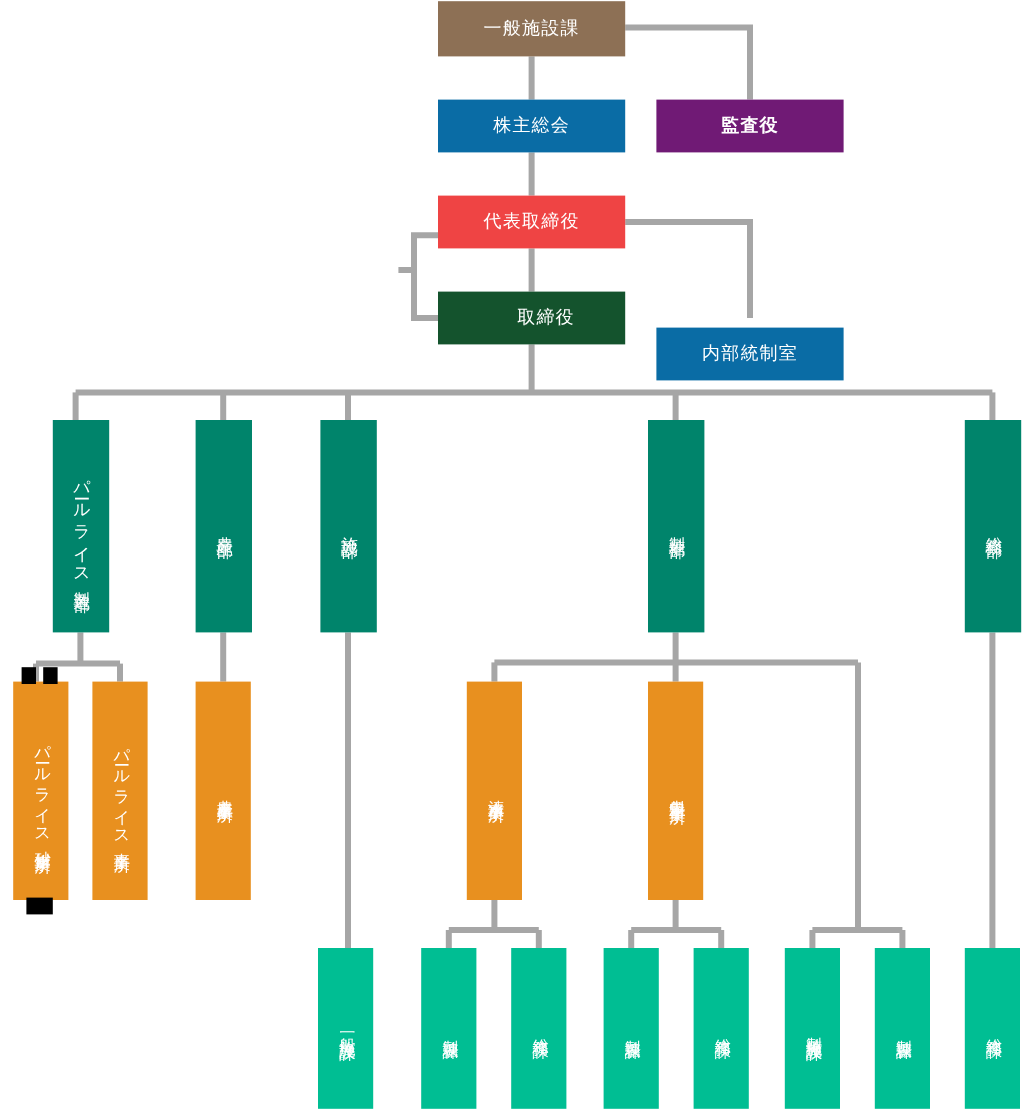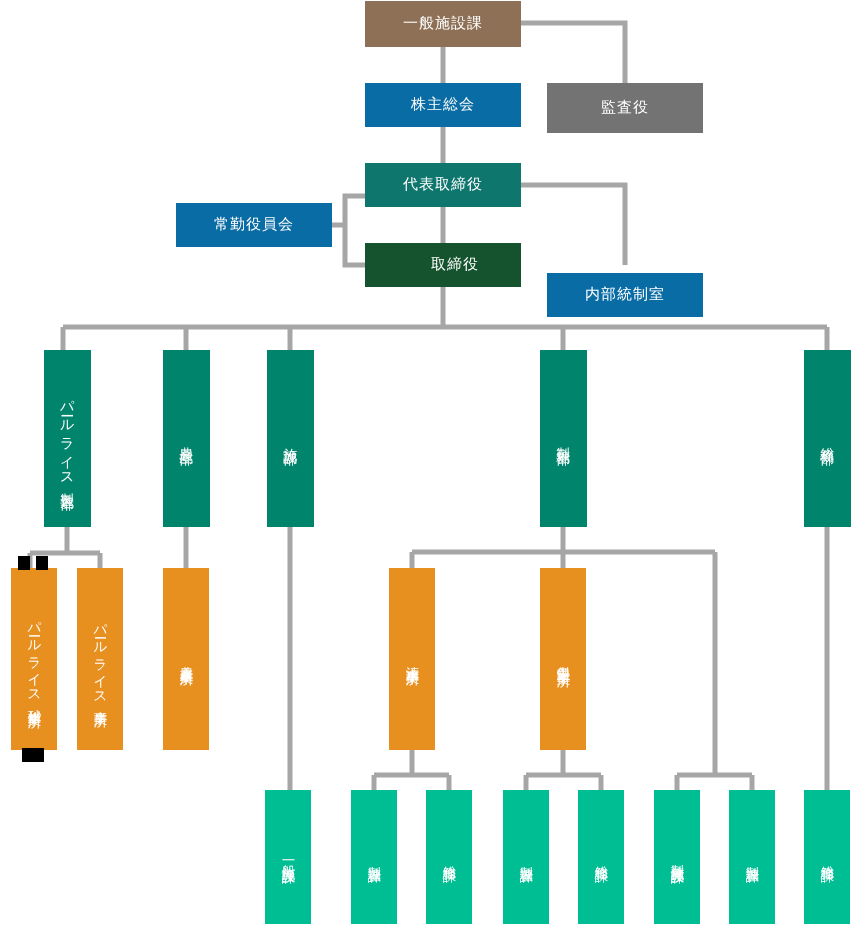--- a/index.html
+++ b/index.html
@@ -79,35 +79,32 @@
   </svg>
 
   <div class="node h" style="left:365px;top:1px;width:156px;height:46px;background:#8d7055;">
     <span>一般施設課</span>
   </div>
 
   <div class="node h" style="left:365px;top:83px;width:156px;height:44px;background:#0a6ca5;">
     <span>株主総会</span>
   </div>
 
-  <div class="node h" style="left:547px;top:83px;width:156px;height:50px;background:#737373;">
+  <div class="node h" style="left:547px;top:83px;width:156px;height:44px;background:#701a75;font-weight:bold;">
     <span>監査役</span>
   </div>
 
-  <div class="node h" style="left:365px;top:163px;width:156px;height:44px;background:#0f766e;">
+  <div class="node h" style="left:365px;top:163px;width:156px;height:44px;background:#ef4444;">
     <span>代表取締役</span>
   </div>
 
   <div class="node h" style="left:365px;top:243px;width:156px;height:44px;background:#14532d;padding-left:24px;">
     <span>取締役</span>
   </div>
 
-  <div class="node h" style="left:176px;top:203px;width:156px;height:44px;background:#0a6ca5;">
-    <span>常勤役員会</span>
-  </div>
 
   <div class="node h" style="left:547px;top:265px;width:156px;height:44px;background:#0a6ca5;margin-top:8px;">
     <span>内部統制室</span>
   </div>
 
   <div class="node v" style="left:44px;top:350px;width:47px;height:177px;background:#00846b;">
     <span>パールライス製造部</span>
   </div>
 
   <div class="node v" style="left:163px;top:350px;width:47px;height:177px;background:#00846b;">

